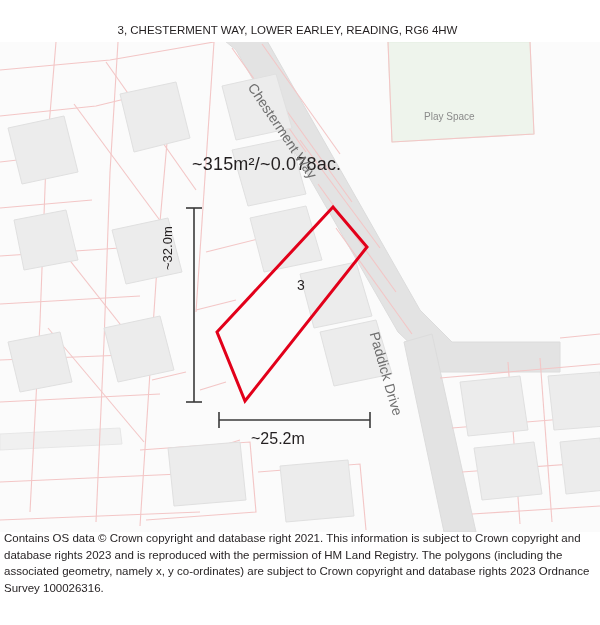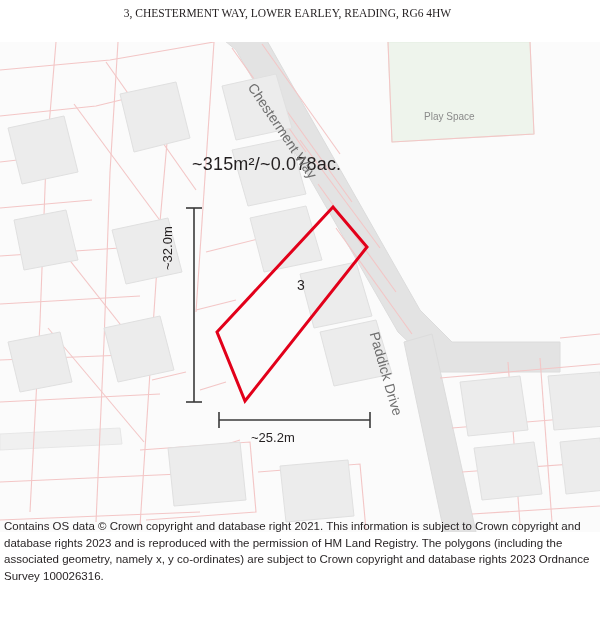--- a/index.html
+++ b/index.html
@@ -20,23 +20,22 @@
     height: 625px;
   }
   
   .header {
     position: absolute;
     top: 0;
     left: 0;
     width: 575px;
     height: 42px;
     text-align: center;
-    padding-top: 5px;
+    padding-top: 22px;
     box-sizing: border-box;
-    font-family: Liberation Serif, serif;
   }
   .header .title {
     font-size: 11.5px;
     line-height: 16px;
     color: #231f20;
   }
   .header .subtitle {
     font-size: 11.5px;
     line-height: 16px;
     color: #231f20;
@@ -70,21 +69,21 @@
     font-size: 13px;
     color: #231f20;
     transform: rotate(-90deg);
     transform-origin: left top;
     white-space: nowrap;
   }
   .h-dim {
     position: absolute;
     left: 251px;
     top: 388px;
-    font-size: 13px;
+    font-size: 16px;
     color: #231f20;
     white-space: nowrap;
   }
   .plot-num {
     position: absolute;
     left: 297px;
     top: 235px;
     font-size: 14px;
     color: #231f20;
   }
@@ -112,21 +111,21 @@
     position: absolute;
     left: 424px;
     top: 69px;
     font-size: 10px;
     color: #8a8a8a;
     white-space: nowrap;
   }
   
   .footer {
     position: absolute;
-    top: 514px;
+    top: 526px;
     left: 0;
     width: 600px;
     padding: 4px 4px 0 4px;
     box-sizing: border-box;
     font-size: 11.5px;
     line-height: 16.5px;
     color: #231f20;
   }
 </style>
 </head>

